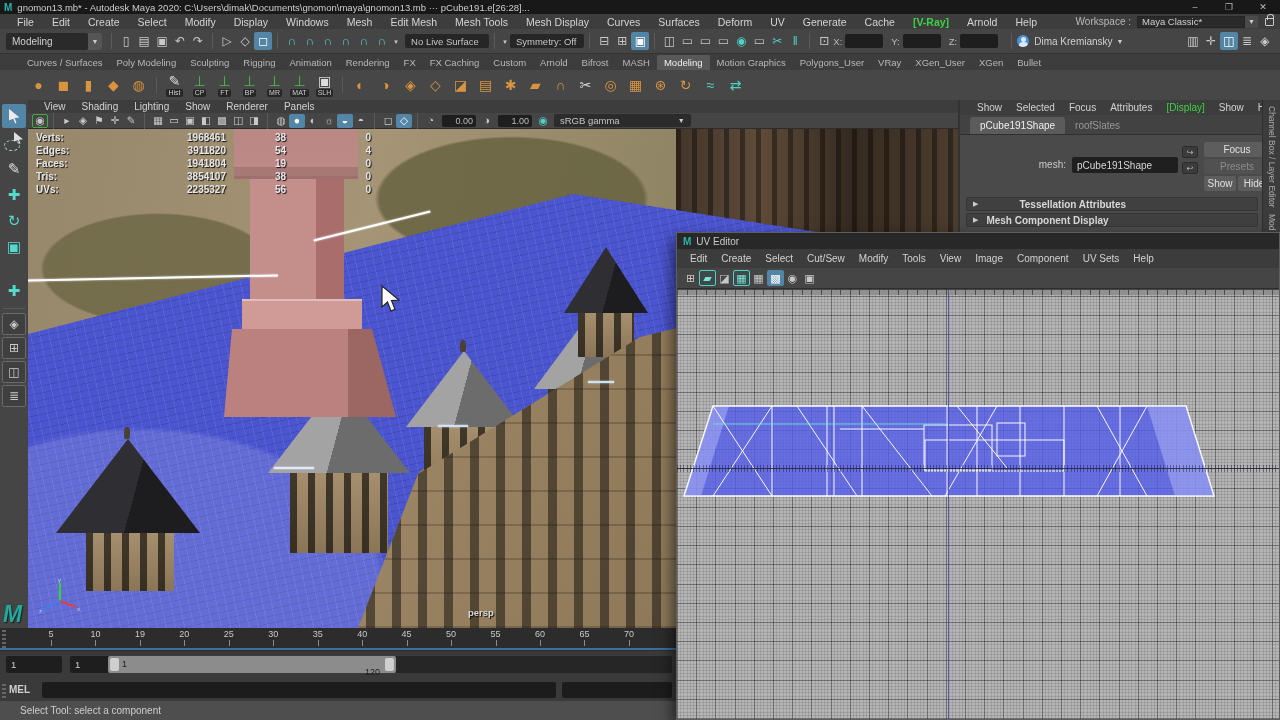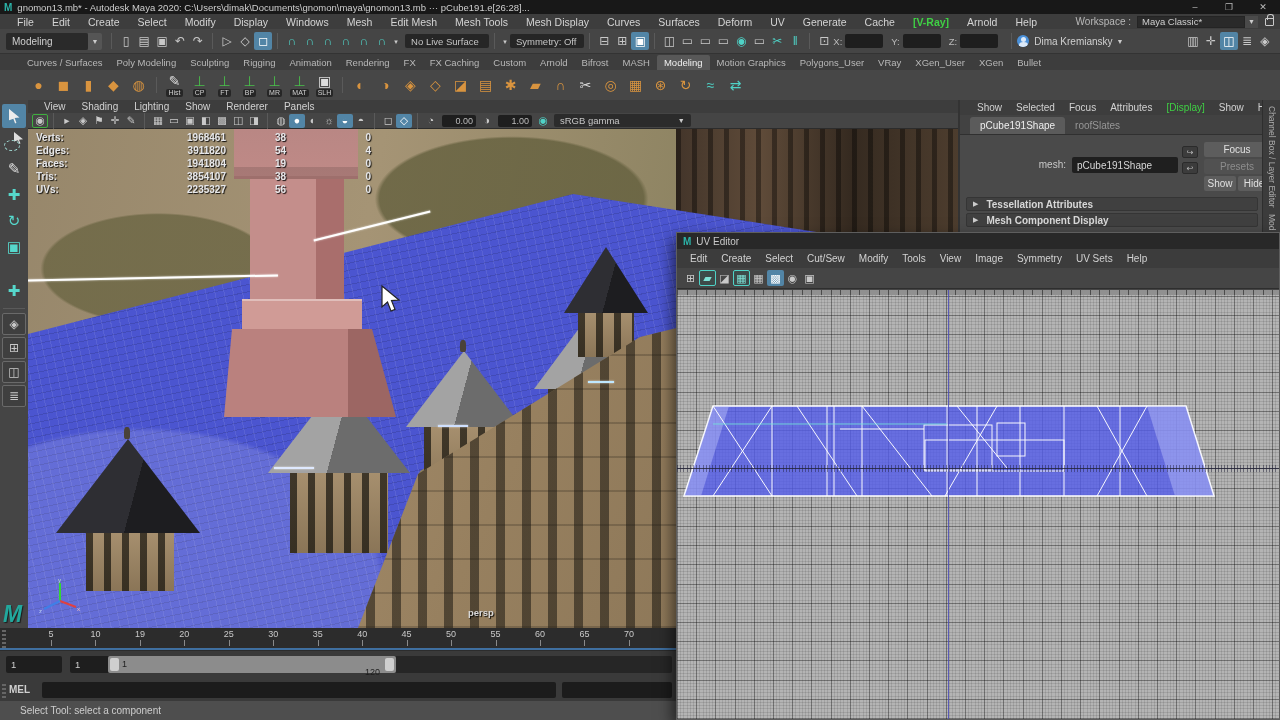--- a/index.html
+++ b/index.html
@@ -790,21 +790,21 @@
   <div class="meshrow">
     <span class="lbl">mesh:</span>
     <span class="meshfield">pCube191Shape</span>
   </div>
   <span class="ae-mini" style="left:222px;top:46px;">↪</span>
   <span class="ae-mini" style="left:222px;top:62px;">↩</span>
   <span class="aebtn" style="left:244px;top:42px;width:66px;height:15px;">Focus</span>
   <span class="aebtn disabled" style="left:244px;top:59px;width:66px;height:15px;">Presets</span>
   <span class="aebtn" style="left:244px;top:76px;width:32px;height:15px;">Show</span>
   <span class="aebtn" style="left:278px;top:76px;width:32px;height:15px;">Hide</span>
-  <div class="aesection" style="top:97px;">
+  <div class="aesection" style="top:97px;gap:33px;">
     <span class="tri">▶</span>
     <span>Tessellation Attributes</span>
   </div>
   <div class="aesection" style="top:113px;">
     <span class="tri">▶</span>
     <span>Mesh Component Display</span>
   </div>
   <div class="vstrip">
     <span>Channel Box / Layer Editor</span>
     <span>Mod</span>
@@ -865,21 +865,21 @@
   <div id="uvmenus">
 
   <span class="mitem">Edit</span>
       <span class="mitem">Create</span>
       <span class="mitem">Select</span>
       <span class="mitem">Cut/Sew</span>
       <span class="mitem">Modify</span>
       <span class="mitem">Tools</span>
       <span class="mitem">View</span>
       <span class="mitem">Image</span>
-      <span class="mitem">Symmetry</span>
+      <span class="mitem">Component</span>
       <span class="mitem">UV Sets</span>
       <span class="mitem">Help</span>
     </div>
   <div id="uvtoolbar">
 
   <span class="icon">
         <span class="glyph">⊞</span>
       </span>
       <span class="icon tealbox">
         <span class="glyph">▰</span>

